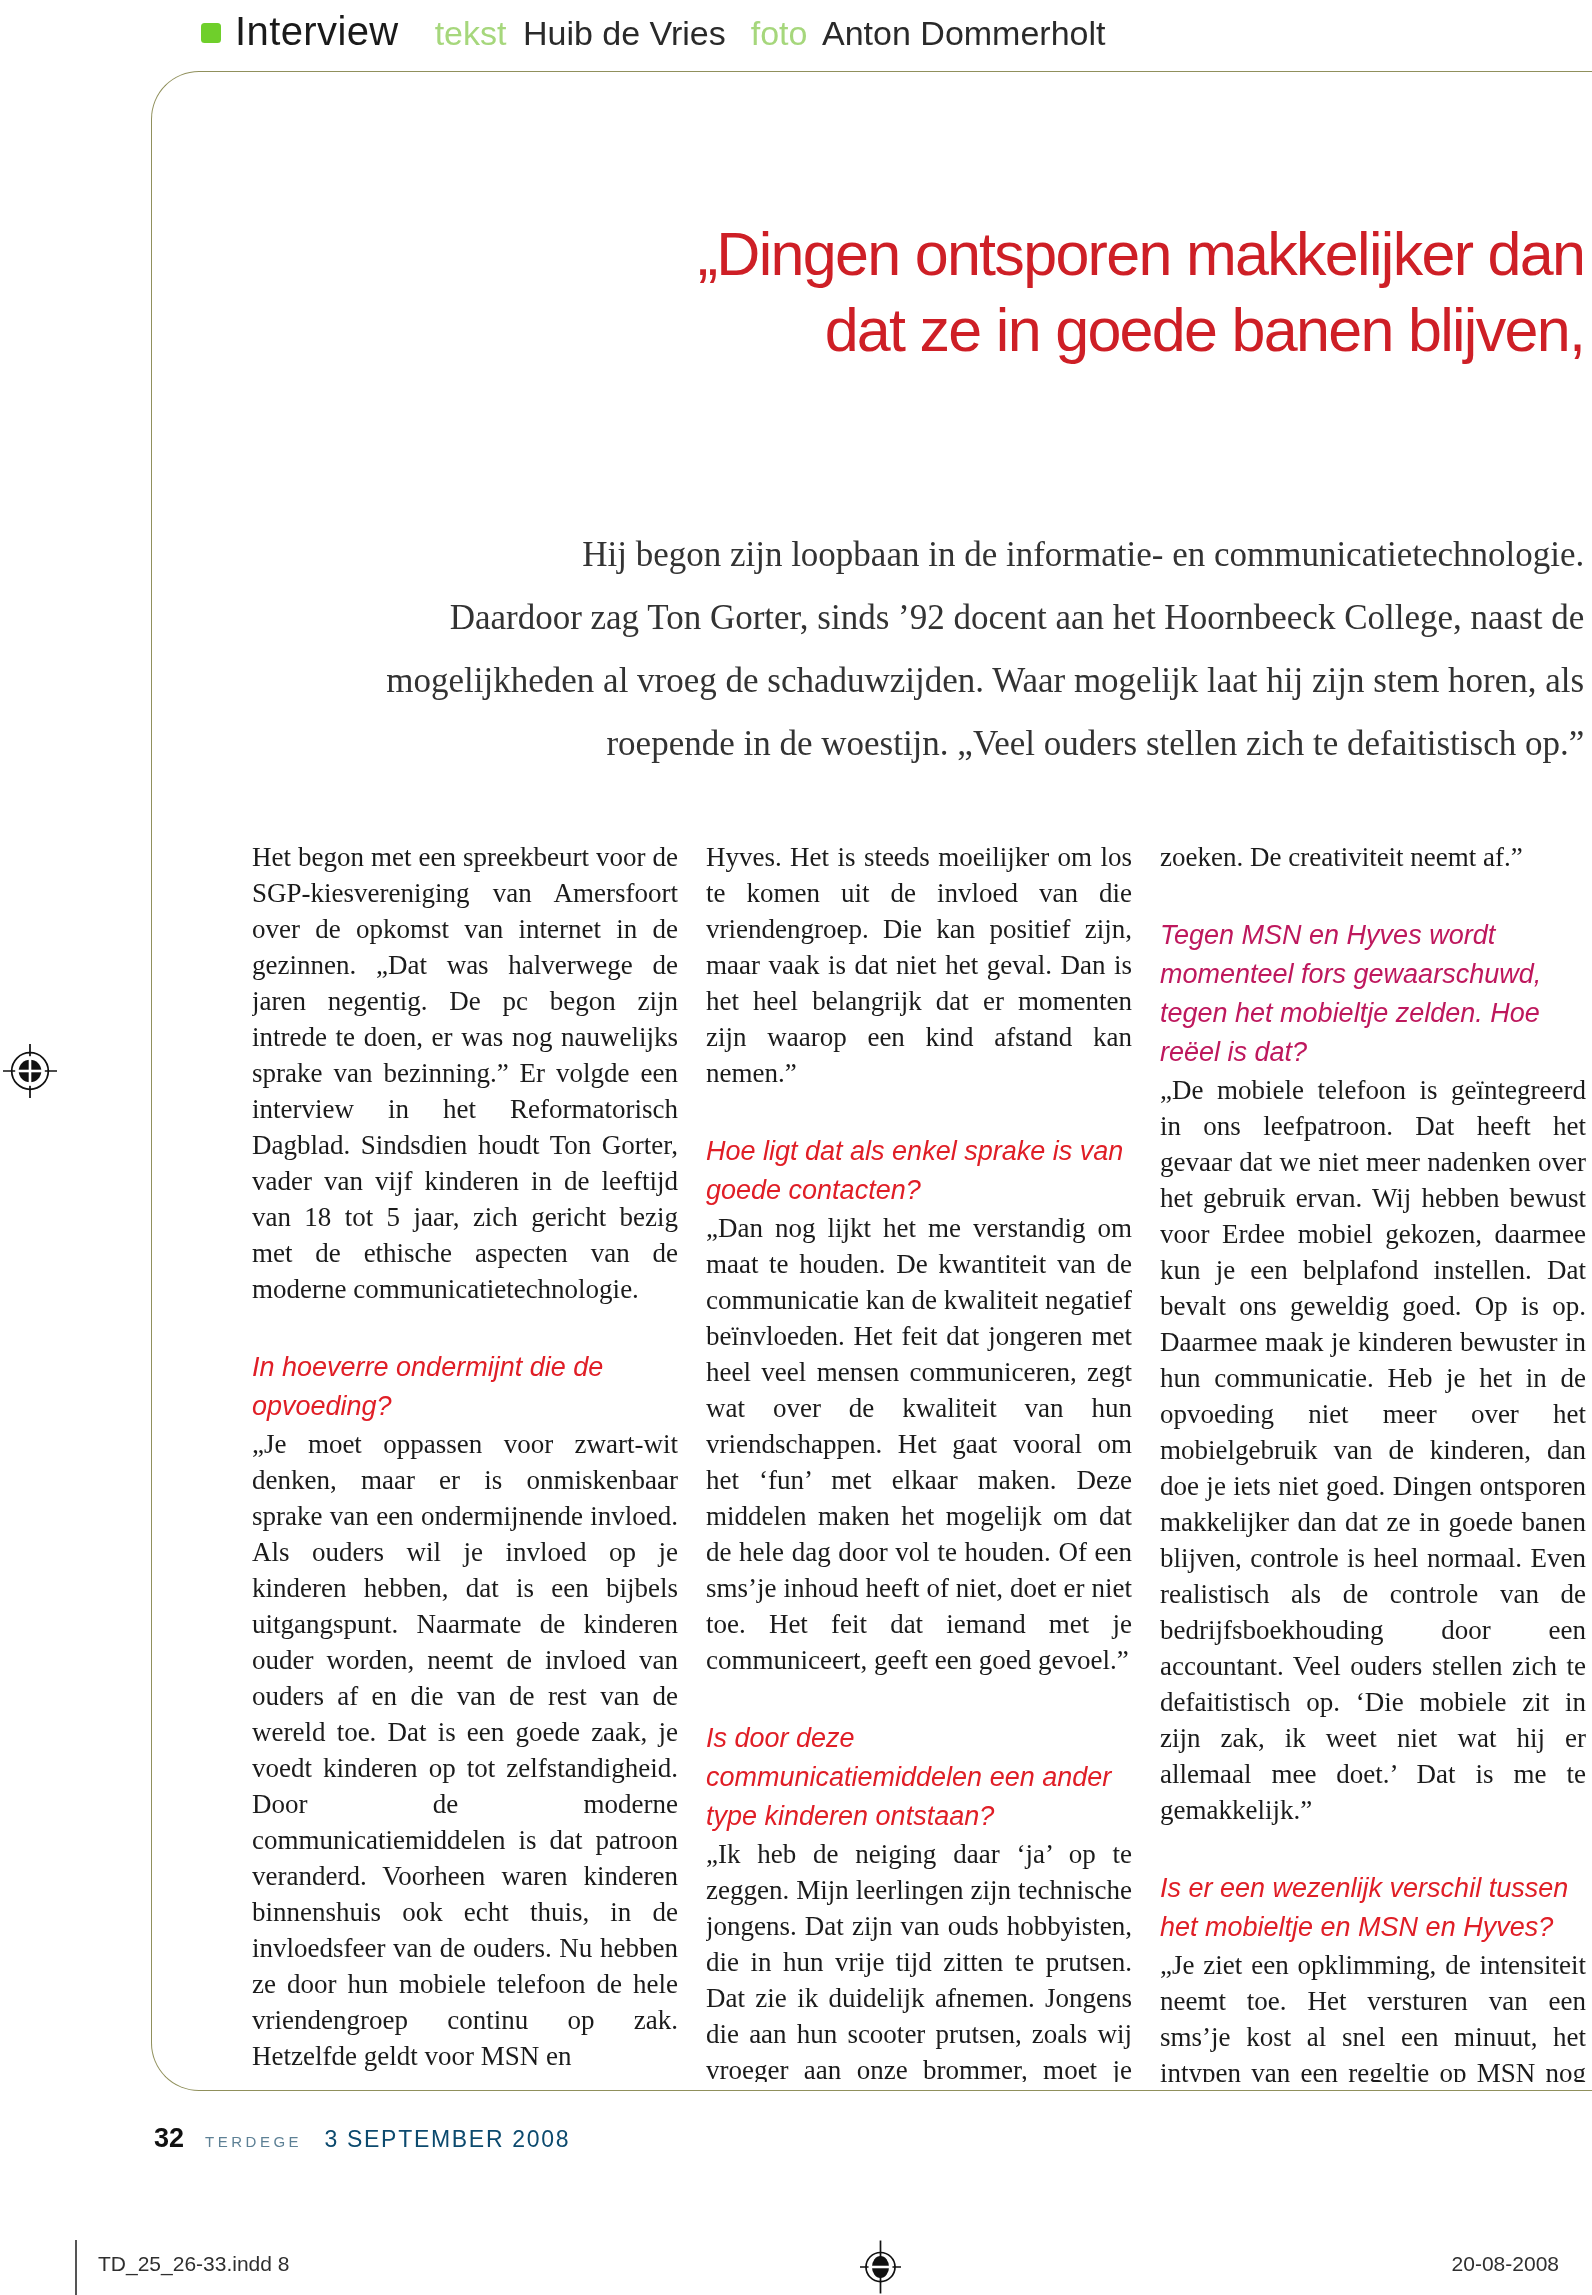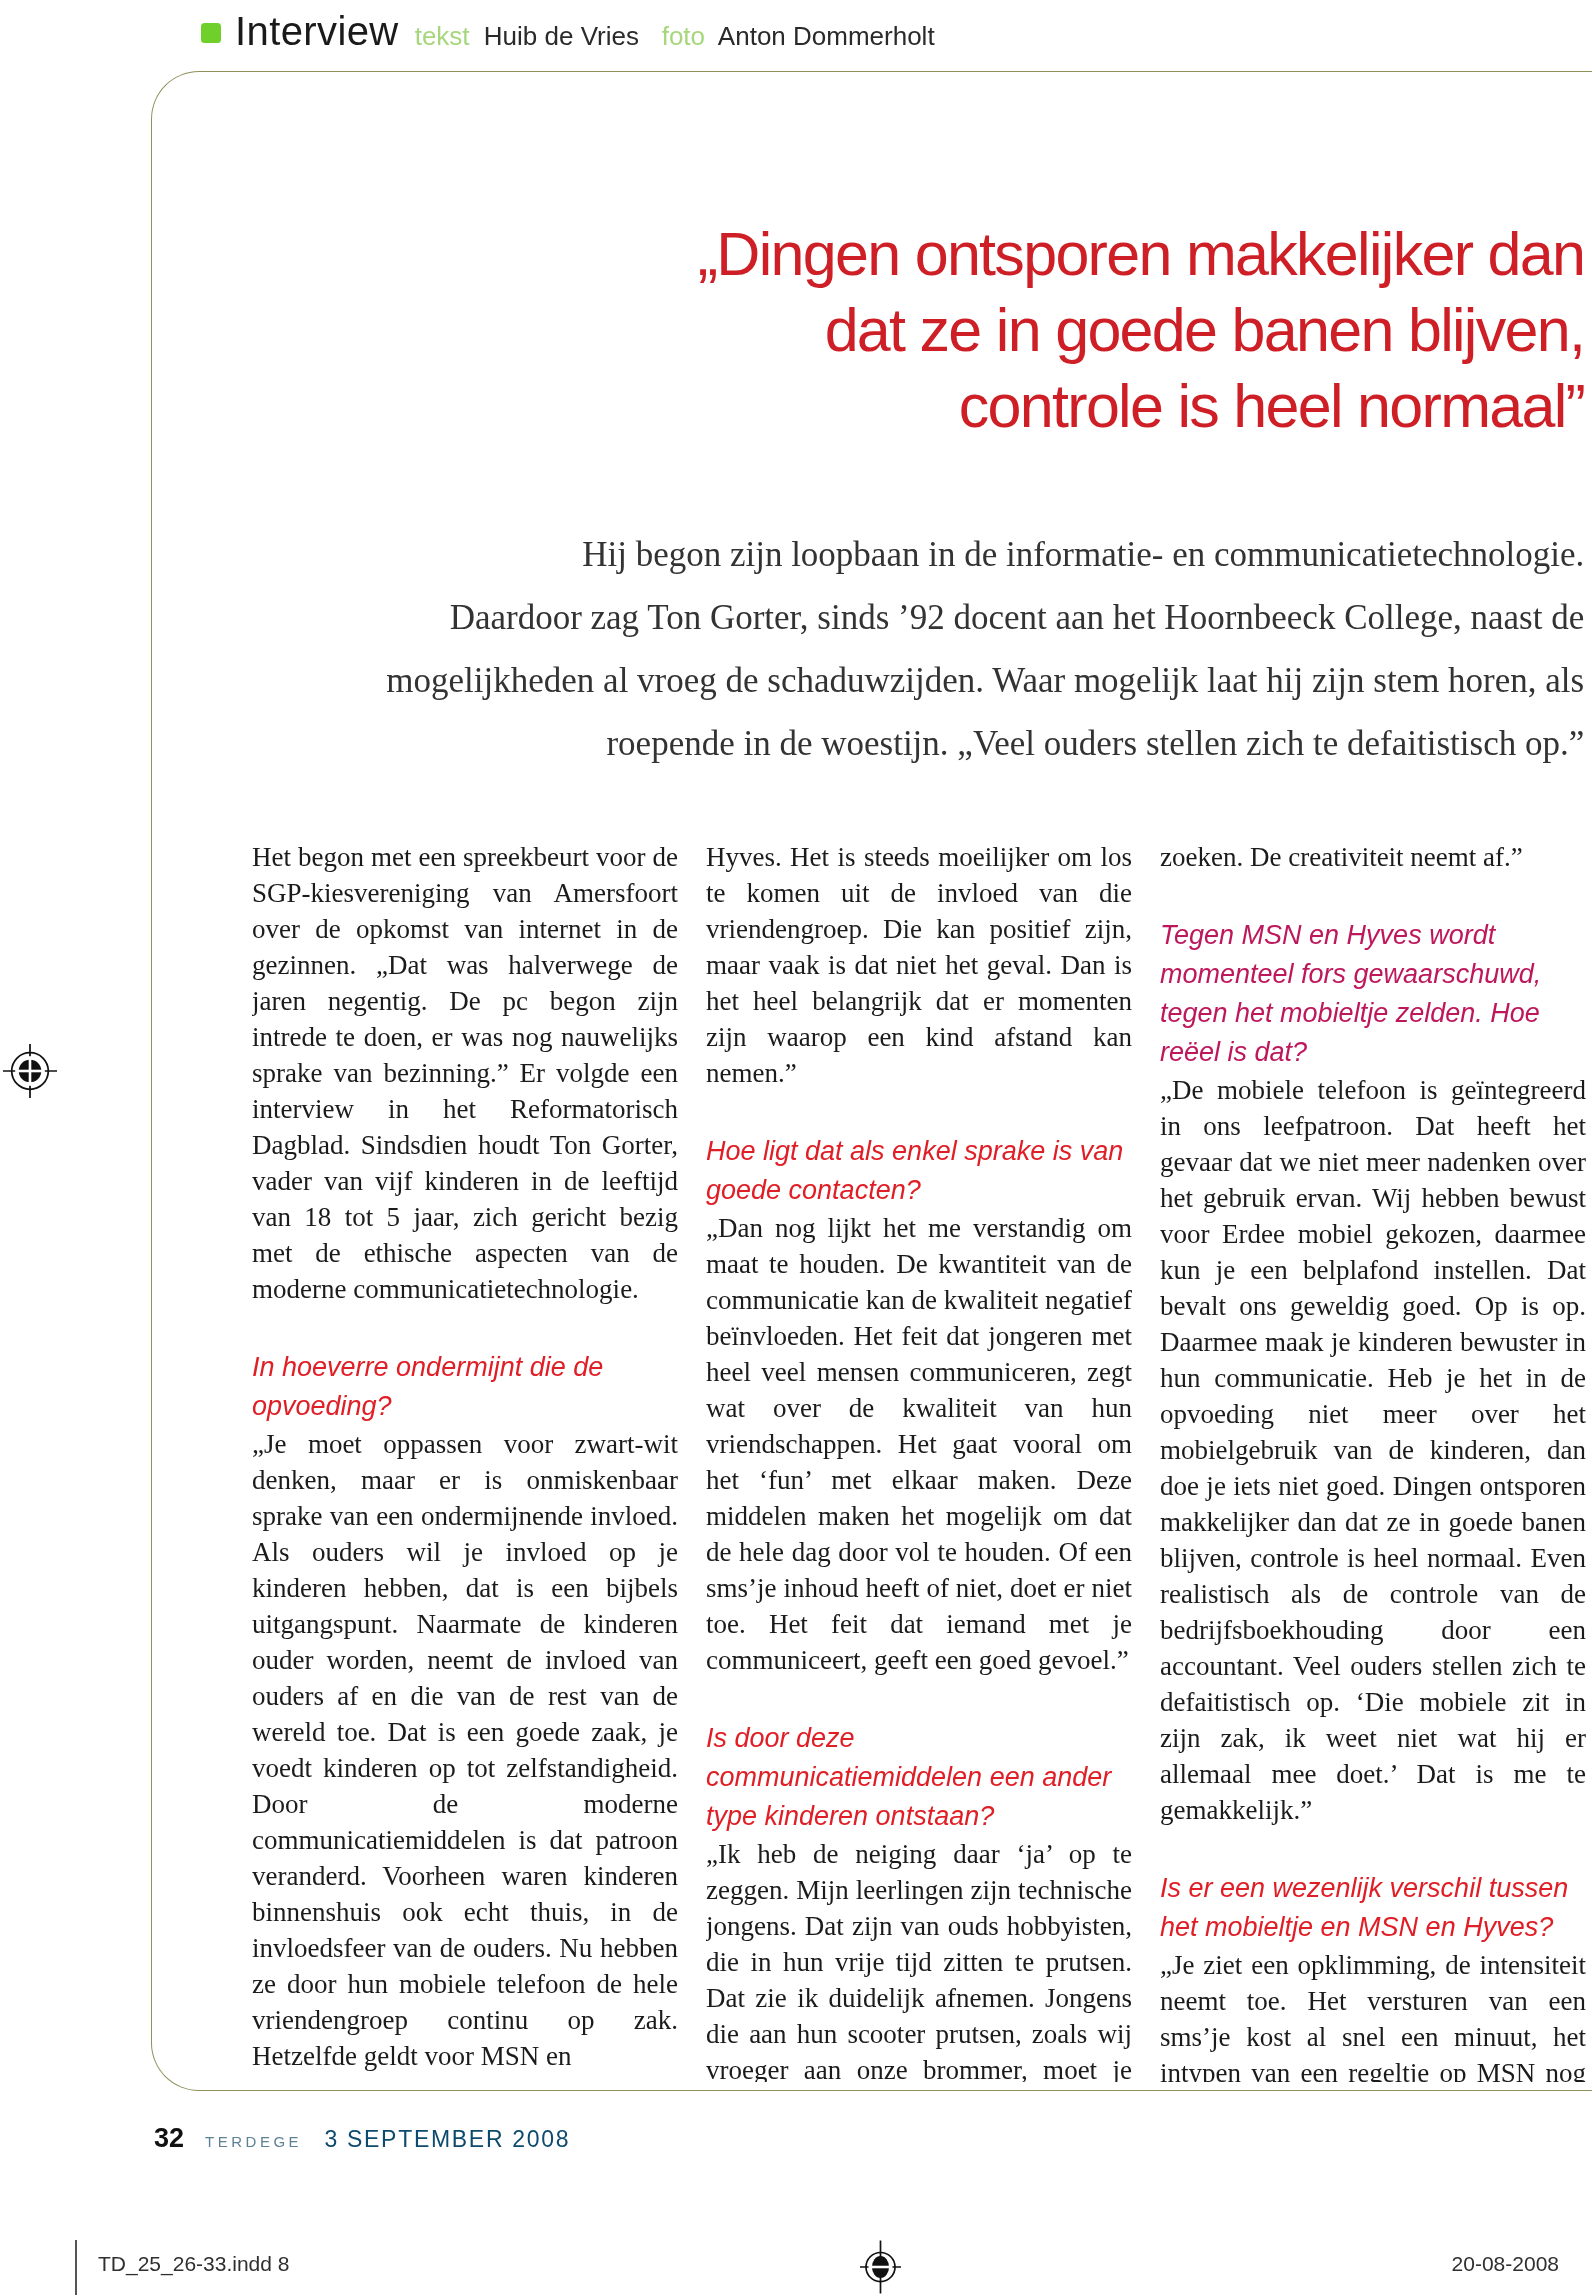--- a/index.html
+++ b/index.html
@@ -25,21 +25,21 @@
     position:absolute;left:201px;top:8.6px;
     display:flex;align-items:baseline;
     font-family:"Liberation Sans", sans-serif;
     white-space:nowrap;
   }
   .hdr-square{
     width:20px;height:20px;border-radius:3.5px;
     align-self:center;margin-right:14px;margin-top:3.5px;
   }
   .hdr-section{font-size:40px;letter-spacing:0.4px;color:#1a1a1a;font-weight:400;}
-  .hdr-byline{font-size:26px;color:#2a2a2a;margin-left:16px;}
+  .hdr-byline{font-size:34px;color:#2a2a2a;margin-left:36px;}
   .hdr-byline .lbl{margin:0 7px 0 15.5px;}
   
   .headline{
     position:absolute;right:7.8px;top:216px;width:1122px;
     text-align:right;
     font-family:"Liberation Sans", sans-serif;
     font-weight:100;
     font-size:61px;line-height:76px;letter-spacing:-1.7px;
   }
   
@@ -101,21 +101,20 @@
       <span class="lbl" style="margin-left: 0px; color: rgb(166, 215, 124);">tekst</span>
       <span>Huib de Vries</span>
       <span class="lbl" style="color: rgb(166, 215, 124);">foto</span>
       <span>Anton Dommerholt</span>
     </span>
   </div>
 
   <div class="headline" style="color: rgb(206, 31, 38);">
     <div>„Dingen ontsporen makkelijker dan</div>
     <div>dat ze in goede banen blijven,</div>
-    <div>controle is heel normaal”</div>
   </div>
 
   <div class="intro">
     <div>Hij begon zijn loopbaan in de informatie- en communicatietechnologie.</div>
     <div>Daardoor zag Ton Gorter, sinds ’92 docent aan het Hoornbeeck College, naast de</div>
     <div>mogelijkheden al vroeg de schaduwzijden. Waar mogelijk laat hij zijn stem horen, als</div>
     <div>roepende in de woestijn. „Veel ouders stellen zich te defaitistisch op.”</div>
   </div>
 
   <div class="cols">

